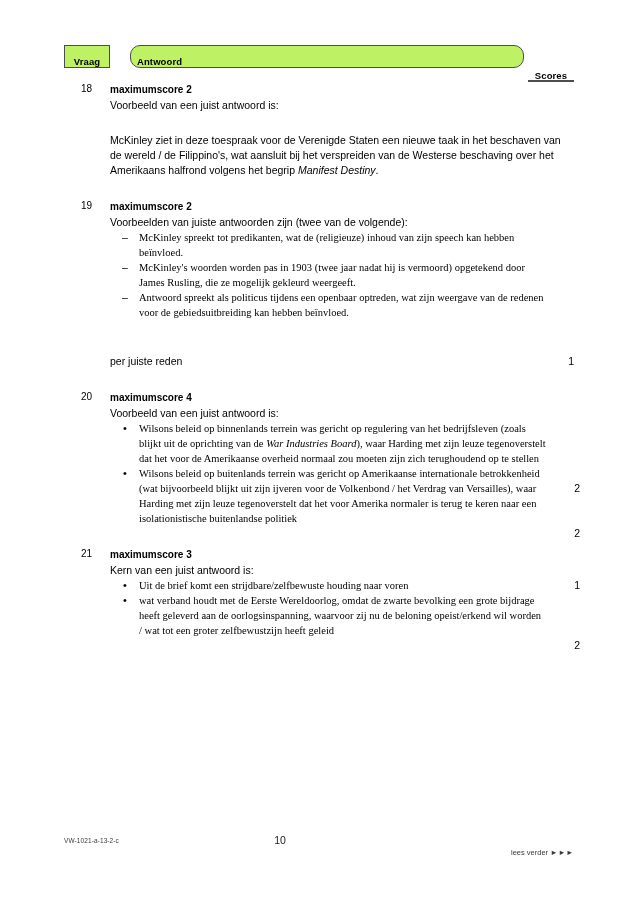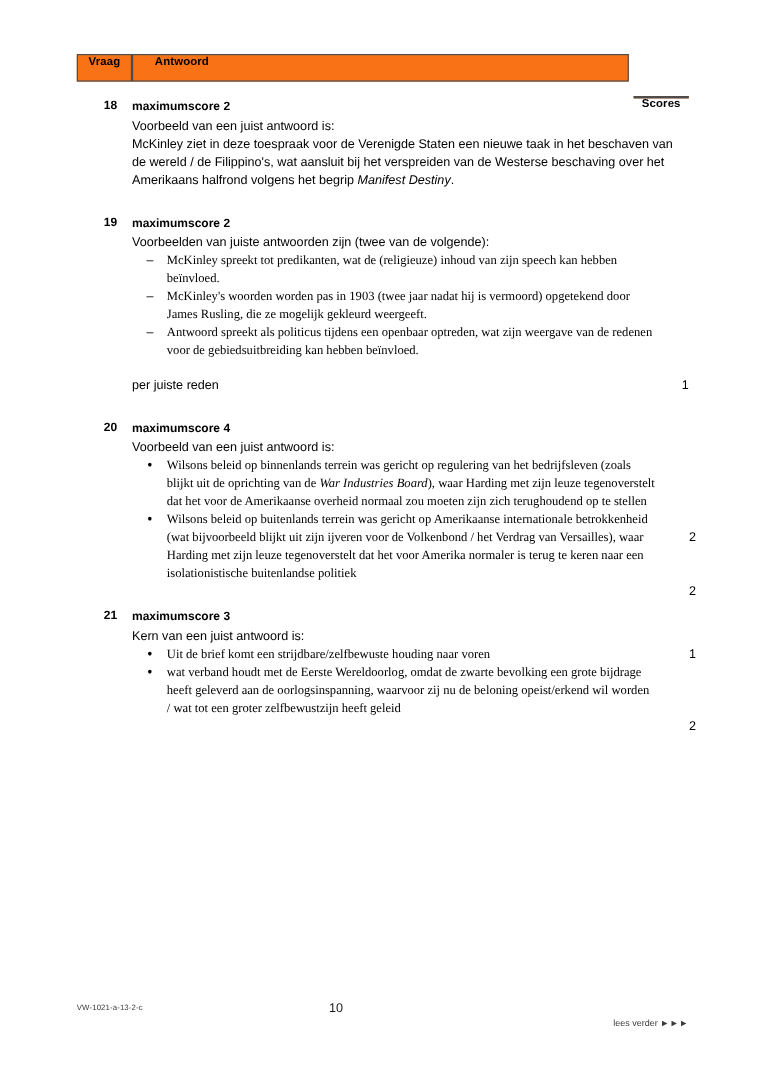--- a/index.html
+++ b/index.html
@@ -30,35 +30,36 @@
     left: 64px;
     top: 45px;
     width: 510px;
     height: 23px;
     display: flex;
     align-items: stretch;
   }
   .hcell {
     border: 1px solid #4d4d4d;
     display: flex;
-    align-items: flex-start;
+    align-items: flex-end;
     font-size: 9.5px;
     font-weight: bold;
     letter-spacing: 0.1px;
     box-sizing: border-box;
-    background: #f97316;
+    background: #bef264;
   }
   .hcell-vraag {
     width: 46px;
     justify-content: center;
   }
   .hcell-antwoord {
     flex: 1;
-    margin-left: 0;
-    padding-left: 18px;
+    margin-left: 20px;
+    padding-left: 6px;
+    border-radius: 10px;
   }
   .hcell-scores {
     width: 46px;
     margin-left: 4px;
     justify-content: center;
     margin-top: 35px;
   }
 
   
   .content {
@@ -70,23 +71,23 @@
 
   .qblock {
     position: relative;
     margin-bottom: 0;
   }
   .qnum {
     position: absolute;
     left: 17px;
     top: 0;
     width: 22px;
-    text-align: center;
+    text-align: left;
     font-size: 10px;
-    font-weight: bold;
+    font-weight: normal;
     line-height: 14.5px;
   }
   .qbody {
     margin-left: 46px;
     width: 464px;
   }
   .qtitle {
     font-size: 10px;
     font-weight: bold;
     line-height: 15px;
@@ -94,20 +95,21 @@
   }
   .qintro {
     font-size: 10.5px;
     line-height: 15px;
   }
 
   .para {
     font-size: 10.5px;
     line-height: 15px;
     position: relative;
+    margin-top: 20px;
   }
   .para .score {
     position: absolute;
     right: 0;
     top: 0;
   }
 
   
   .scoreline {
     position: relative;

